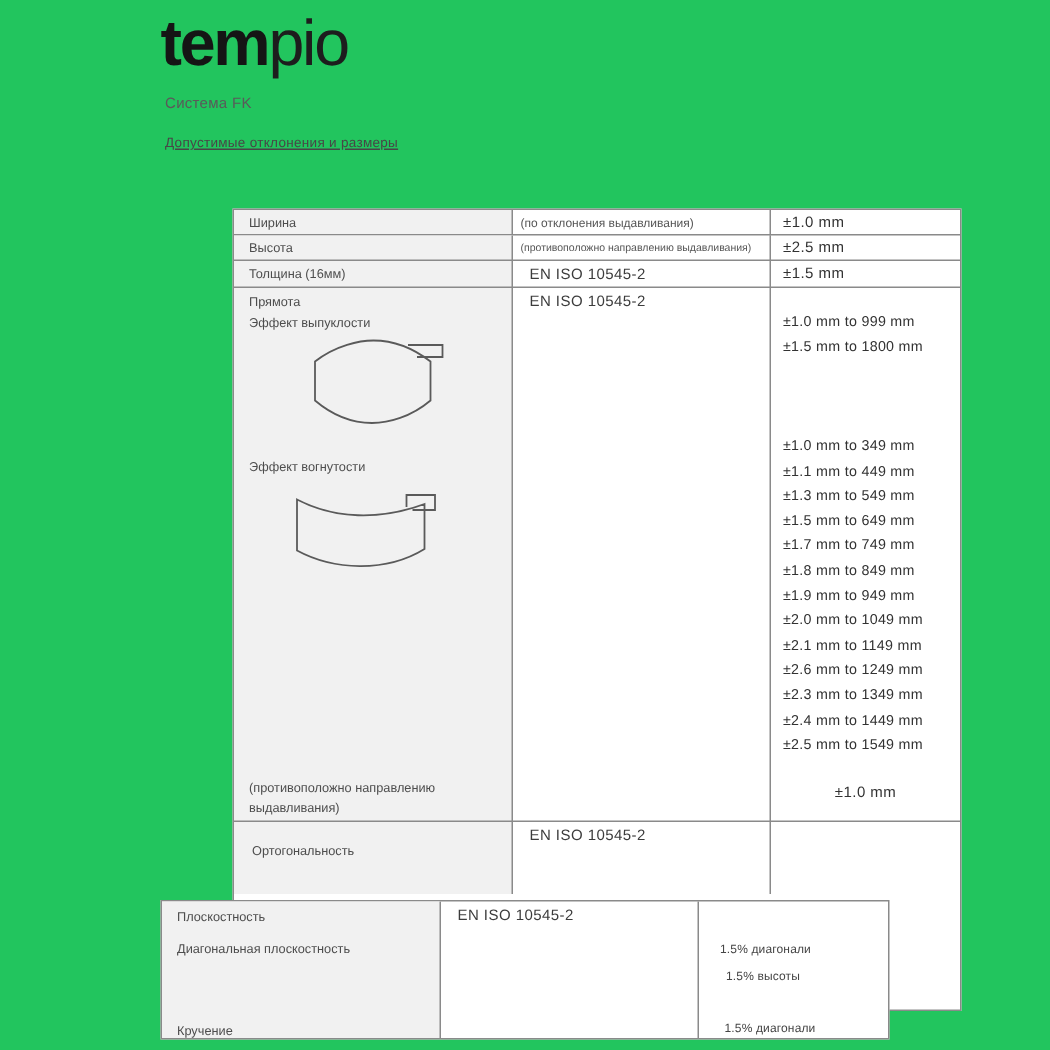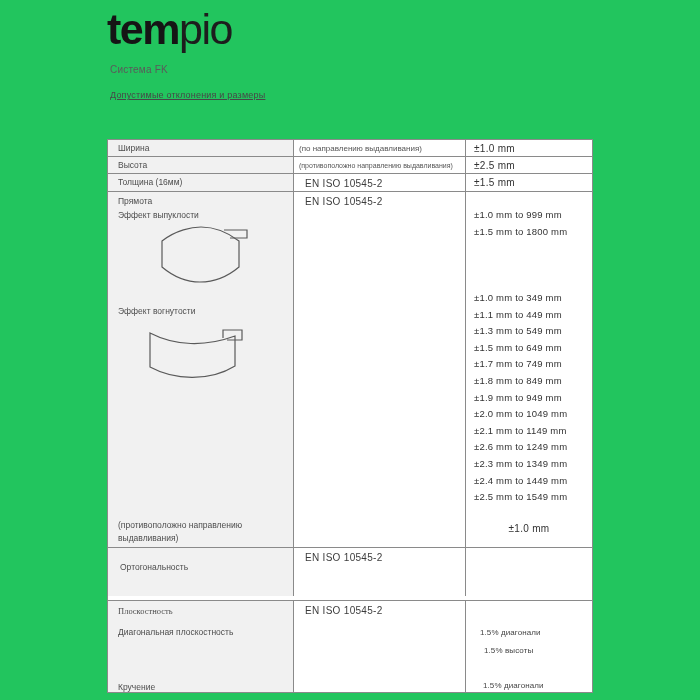--- a/index.html
+++ b/index.html
@@ -15,21 +15,21 @@
 
   
   .logo { position:absolute; left:107px; top:8px; font-size:43px; letter-spacing:-1.5px; color:#151515; line-height:1; }
   .logo .bold { font-weight:bold; }
   .logo .light { font-weight:normal; color:#1d1d1d; }
   .subtitle { position:absolute; left:110px; top:64px; font-size:10px; color:#5a5a5a; letter-spacing:.2px; }
   .doc-link { position:absolute; left:110px; top:90px; font-size:9px; color:#474747; letter-spacing:.2px; text-decoration:underline; cursor:pointer; }
 
   
   .tbl { position:absolute; left:107px; width:486px; border:1px solid #8a8a8a; display:grid; grid-template-columns:186px 172px 126px; background:#fff; }
-  .tbl1 { top:139px; height:535px; grid-template-rows:17px 17px 18px 356px 48px; }
+  .tbl1 { top:139px; height:535px; grid-template-rows:17px 17px 18px 356px 48px;margin-left:48px; }
   .tbl2 { top:600px; height:93px; grid-template-rows:91px; }
   .cell { position:relative; border-right:1px solid #8a8a8a; border-bottom:1px solid #8a8a8a; overflow:hidden; }
   .cell.lastcol { border-right:none; }
   .cell.lastrow { border-bottom:none; }
   .labelcol { background:#f1f1f1;padding-left:25px; }
 
   .rowlabel { padding:3px 0 0 10px; font-size:8.5px; color:#4d4d4d; }
   .note { padding:4px 0 0 5px; font-size:8px; color:#565656; white-space:nowrap; }
   .note.small { font-size:7px; padding-top:5px; }
   .standard { padding:4px 0 0 11px; font-size:10px; color:#3c3c3c; letter-spacing:.3px; }
@@ -56,21 +56,21 @@
 
 <div class="page">
 
   <div class="logo"><span class="bold">tem</span><span class="light">pio</span></div>
   <div class="subtitle">Система FK</div>
   <a class="doc-link">Допустимые отклонения и размеры</a>
 
   <div class="tbl tbl1">
 
     <div class="cell labelcol rowlabel">Ширина</div>
-    <div class="cell note">(по направлению выдавливания)</div>
+    <div class="cell note">(по отклонения выдавливания)</div>
     <div class="cell lastcol val">±1.0 mm</div>
 
     <div class="cell labelcol rowlabel">Высота</div>
     <div class="cell note small">(противоположно направлению выдавливания)</div>
     <div class="cell lastcol val">±2.5 mm</div>
 
     <div class="cell labelcol rowlabel">Толщина (16мм)</div>
     <div class="cell standard">EN ISO 10545-2</div>
     <div class="cell lastcol val">±1.5 mm</div>
 
@@ -118,21 +118,21 @@
       <div class="abs lbl" style="left:12px; top:14px;">Ортогональность</div>
     </div>
     <div class="cell lastrow">
       <div class="standard">EN ISO 10545-2</div>
     </div>
     <div class="cell lastcol lastrow"></div>
   </div>
 
   <div class="tbl tbl2">
     <div class="cell labelcol lastrow">
-      <div class="abs f-lbl" style="left:10px; top:5px;font-family:Liberation Serif, serif;">Плоскостность</div>
+      <div class="abs f-lbl" style="left:10px; top:5px;">Плоскостность</div>
       <div class="abs f-lbl" style="left:10px; top:26px;">Диагональная плоскостность</div>
       <div class="abs f-lbl" style="left:10px; top:81px;">Кручение</div>
     </div>
     <div class="cell lastrow">
       <div class="standard">EN ISO 10545-2</div>
     </div>
     <div class="cell lastcol lastrow">
       <div class="abs f-val" style="left:14px; top:27px;">1.5% диагонали</div>
       <div class="abs f-val" style="left:18px; top:45px;">1.5% высоты</div>
       <div class="abs f-val" style="left:17px; top:80px;">1.5% диагонали</div>

